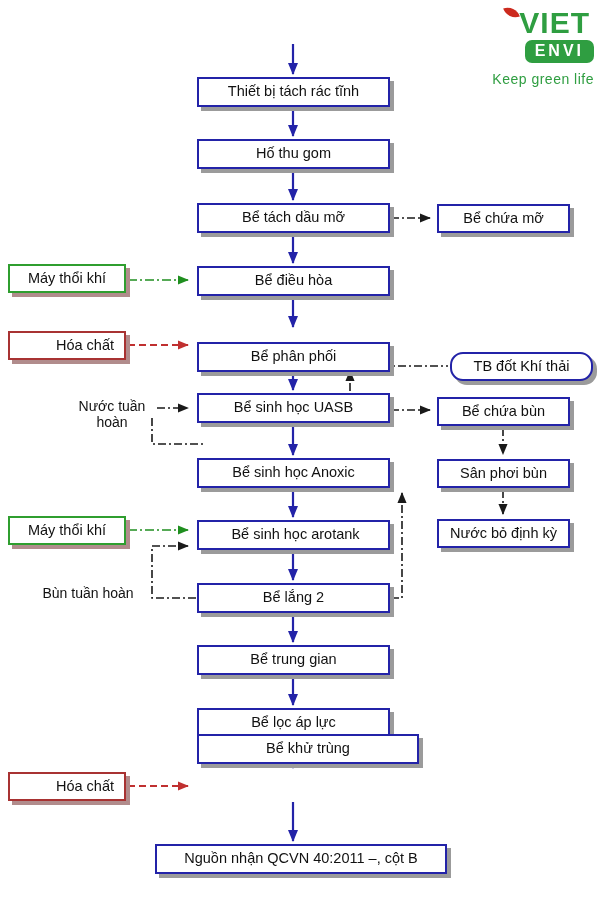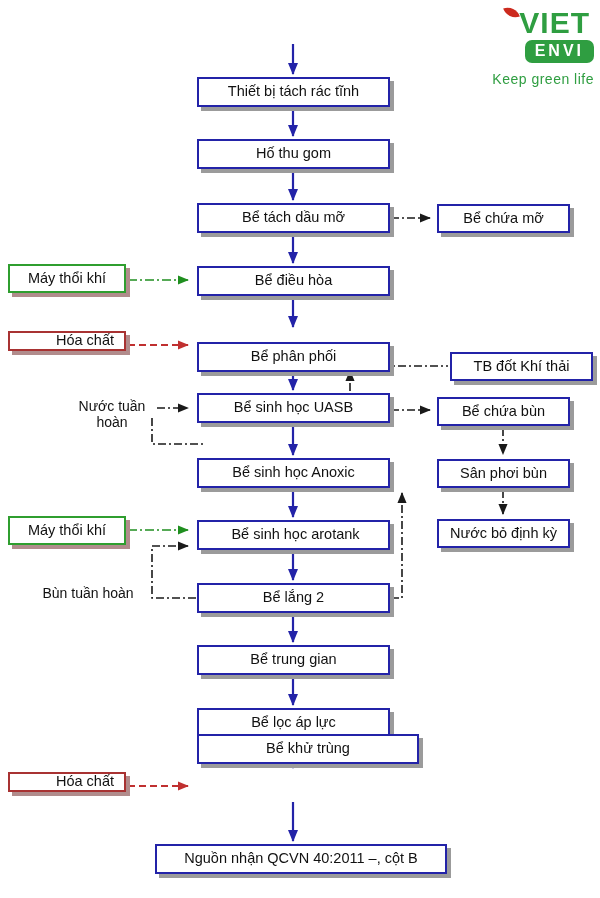--- a/index.html
+++ b/index.html
@@ -9,21 +9,21 @@
   }
   svg.wires { position:absolute; left:0; top:0; width:600px; height:898px; }
   .box {
     position:absolute; height:30px; background:#ffffff;
     display:flex; align-items:center; justify-content:center;
     font-size:14.5px; color:#111; text-align:center; line-height:1.05;
     box-sizing:border-box; padding:0 4px; white-space:nowrap;
   }
   .box.blue  { border:2px solid #2323a8; box-shadow:4px 4px 0 #9b9b9b; }
   .box.green { border:2px solid #2f9e2f; box-shadow:4px 4px 0 #b18c8c; height:29px; }
-  .box.red   { border:2px solid #a83232; box-shadow:4px 4px 0 #b18c8c; height:20px;padding-left:40px; }
+  .box.red   { border:2px solid #a83232; box-shadow:4px 4px 0 #b18c8c; height:29px;padding-left:40px; }
   .flabel {
     position:absolute; font-size:14px; color:#111; text-align:center; line-height:1.15;
   }
   
   .logo { position:absolute; left:462px; top:8px; width:132px; display:flex; flex-direction:column; align-items:flex-end; }
   .logo-top { position:relative; font-size:30px; font-weight:bold; color:#2f9e41; letter-spacing:1px; line-height:1; padding-right:4px; }
   .logo-leaf {
     position:absolute; left:-14px; top:-2px; width:13px; height:13px; background:#cc2a1e;
     border-radius: 0 100% 0 100%; transform:rotate(-20deg);
   }
@@ -119,21 +119,21 @@
   <div class="box blue" style="left:197px; top:393px; width:193px;">Bể sinh học UASB</div>
   <div class="box blue" style="left:197px; top:458px; width:193px;">Bể sinh học Anoxic</div>
   <div class="box blue" style="left:197px; top:520px; width:193px;padding-left:8px;">Bể sinh học arotank</div>
   <div class="box blue" style="left:197px; top:583px; width:193px;">Bể lắng 2</div>
   <div class="box blue" style="left:197px; top:645px; width:193px;">Bể trung gian</div>
   <div class="box blue" style="left:197px; top:708px; width:193px;">Bể lọc áp lực</div>
   <div class="box blue" style="left:197px; top:734px; width:222px;">Bể khử trùng</div>
   <div class="box blue" style="left:155px; top:844px; width:292px;">Nguồn nhận QCVN 40:2011 –, cột B</div>
 
   <div class="box blue" style="left:437px; top:204px; width:133px; height:29px;">Bể chứa mỡ</div>
-  <div class="box blue" style="left:450px; top:352px; width:143px; height:29px;">TB đốt Khí thải</div>
+  <div class="box blue" style="left:450px; top:352px; width:143px; height:29px;border-radius:13px;">TB đốt Khí thải</div>
   <div class="box blue" style="left:437px; top:397px; width:133px; height:29px;">Bể chứa bùn</div>
   <div class="box blue" style="left:437px; top:459px; width:133px; height:29px;">Sân phơi bùn</div>
   <div class="box blue" style="left:437px; top:519px; width:133px; height:29px;">Nước bỏ định kỳ</div>
 
   <div class="box green" style="left:8px; top:264px; width:118px;">Máy thổi khí</div>
   <div class="box red" style="left:8px; top:331px; width:118px;">Hóa chất</div>
   <div class="box green" style="left:8px; top:516px; width:118px;">Máy thổi khí</div>
   <div class="box red" style="left:8px; top:772px; width:118px;">Hóa chất</div>
 
   <div class="flabel" style="left:70px; top:398px; width:84px;">Nước tuần hoàn</div>

